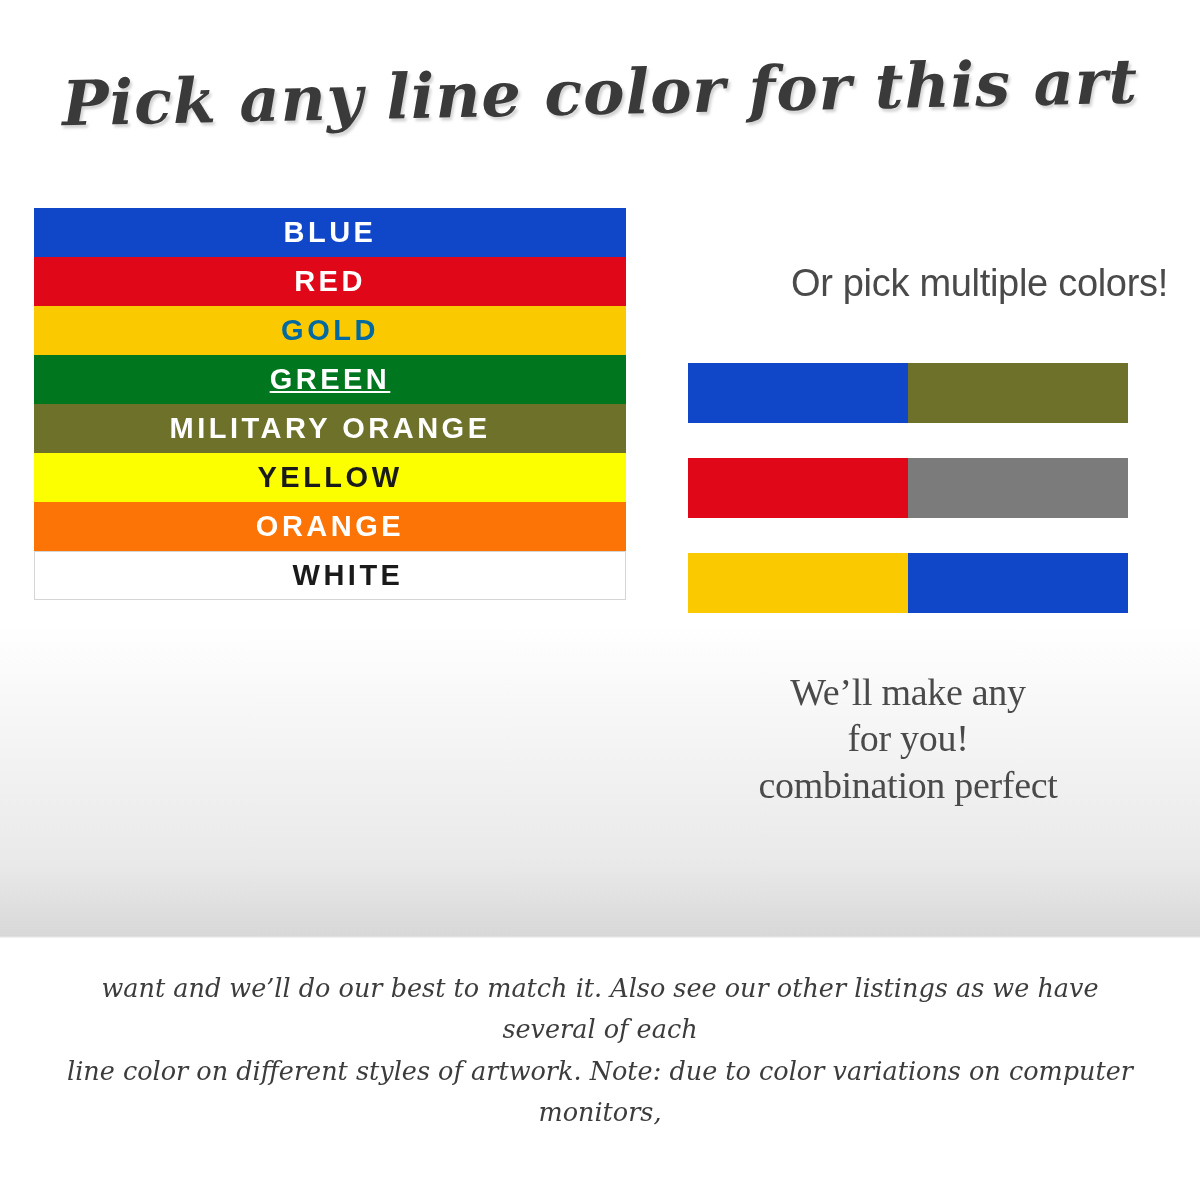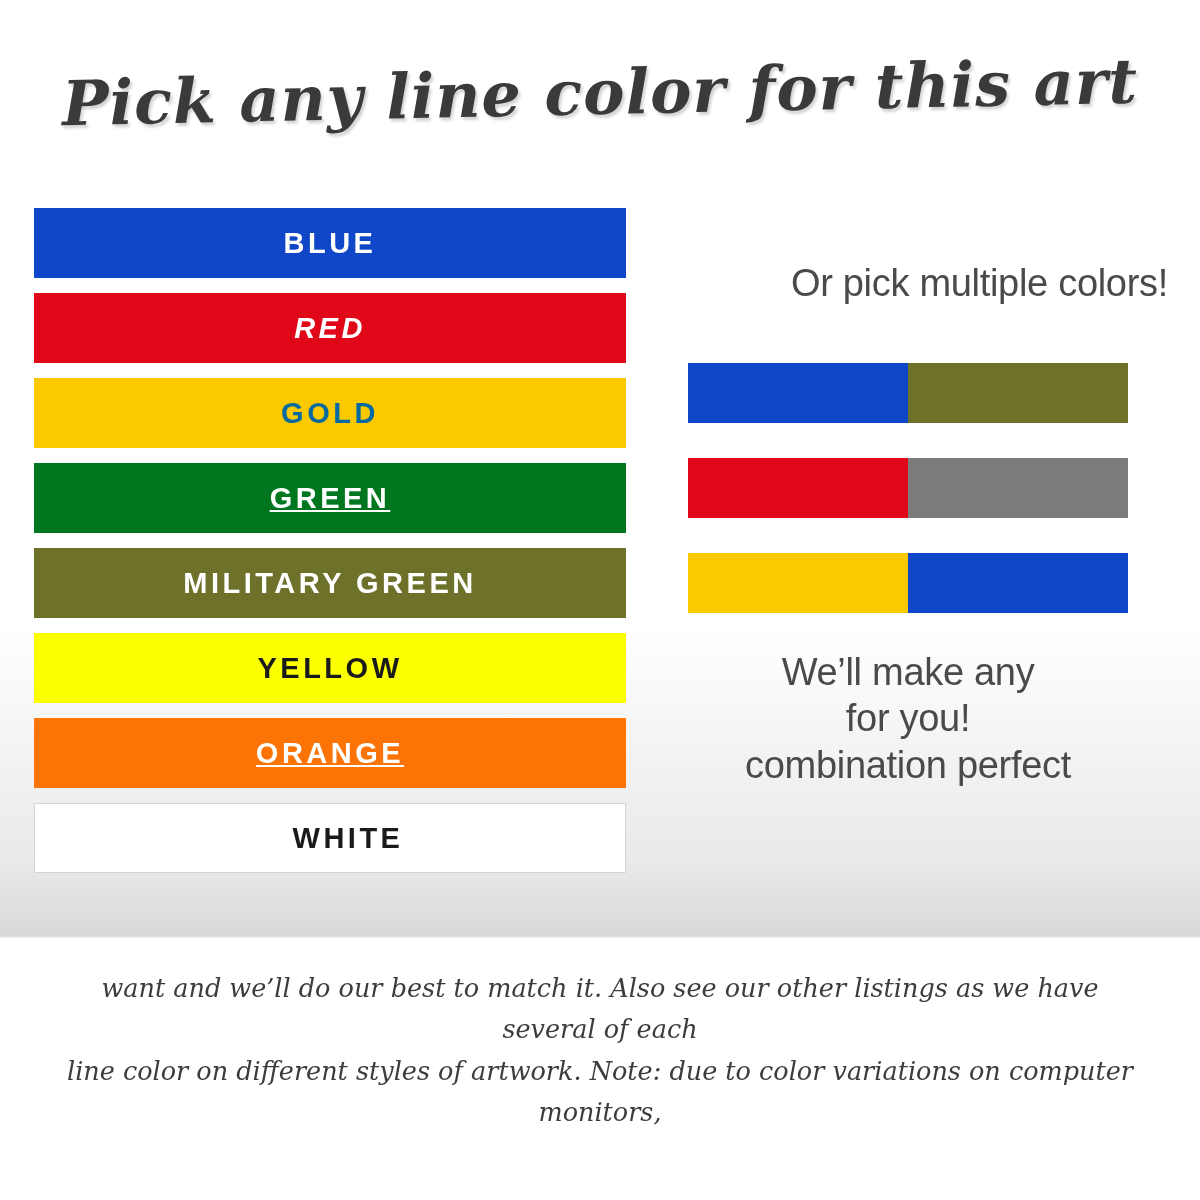--- a/index.html
+++ b/index.html
@@ -41,22 +41,21 @@
 
   
   .color-list {
     position: absolute;
     top: 208px;
     left: 34px;
     width: 592px;
   }
   .color-row {
     position: relative;
-    height: 70px;
-    margin-bottom: 15px;
+    height: 49px;
     display: flex;
     align-items: center;
     justify-content: center;
     box-sizing: border-box;
     text-align: center;
   }
   .color-row .label {
     font-size: 29px;
     font-weight: 700;
     letter-spacing: 3.5px;
@@ -92,22 +91,22 @@
     margin: 0 auto 35px auto;
   }
   .combo-half {
     flex: 1 1 50%;
   }
   .closing {
     text-align: center;
     font-size: 38px;
     line-height: 1.22;
     color: #4a4a4a;
-    margin-top: 36px;
-    font-family: Liberation Sans, sans-serif;
+    margin-top: 56px;
+    font-family: Liberation Serif, serif;
     letter-spacing: -0.3px;
   }
 
   
   .footer {
     position: absolute;
     left: 60px;
     top: 968px;
     width: 1080px;
     text-align: center;
@@ -122,37 +121,37 @@
 <body>
 
 <div class="page">
 
   <div class="title">Pick any line color for this art</div>
 
   <div class="color-list">
     <div class="color-row" style="background: rgb(15, 71, 200);">
       <span class="label" style="color: rgb(255, 255, 255);">BLUE</span>
     </div>
-    <div class="color-row" style="background: rgb(224, 7, 24); font-style: italic;">
+    <div class="color-row" style="background: rgb(224, 7, 24);">
       <span class="label" style="color: rgb(255, 255, 255);">RED</span>
     </div>
     <div class="color-row" style="background: rgb(251, 201, 0);">
       <span class="label" style="color: #0369a1;">GOLD</span>
     </div>
     <div class="color-row" style="background: rgb(0, 118, 31);">
       <span class="label" style="color: rgb(255, 255, 255); text-decoration: underline;">GREEN</span>
     </div>
     <div class="color-row" style="background: rgb(109, 113, 41);">
-      <span class="label" style="color: rgb(255, 255, 255);">MILITARY GREEN</span>
+      <span class="label" style="color: rgb(255, 255, 255);">MILITARY ORANGE</span>
     </div>
     <div class="color-row" style="background: rgb(251, 255, 0);">
       <span class="label" style="color: rgb(26, 26, 26);">YELLOW</span>
     </div>
     <div class="color-row" style="background: rgb(251, 116, 5);">
-      <span class="label" style="color: rgb(255, 255, 255); text-decoration: underline;">ORANGE</span>
+      <span class="label" style="color: rgb(255, 255, 255);">ORANGE</span>
     </div>
     <div class="color-row white-row" style="background: rgb(255, 255, 255); padding-left: 36px;">
       <span class="label" style="color: rgb(26, 26, 26);">WHITE</span>
     </div>
   </div>
 
   <div class="right-col">
     <div class="multi-heading">Or pick multiple colors!</div>
 
     <div class="combo-stack">

